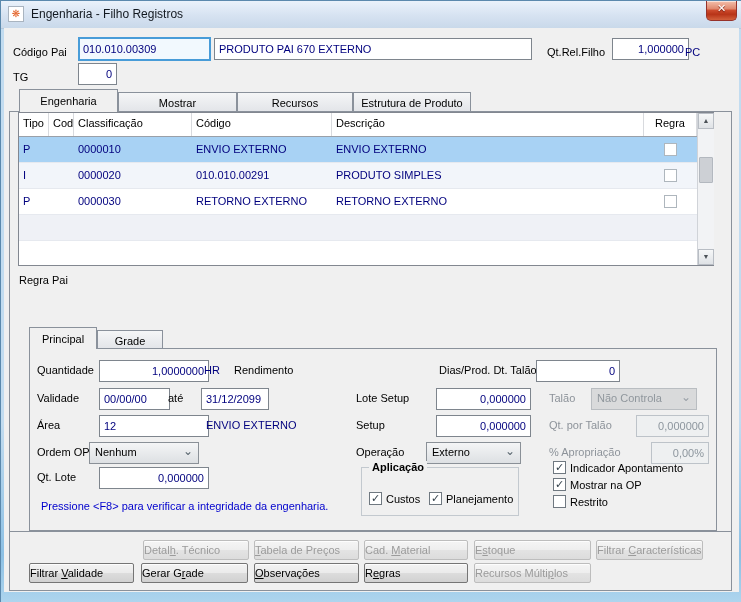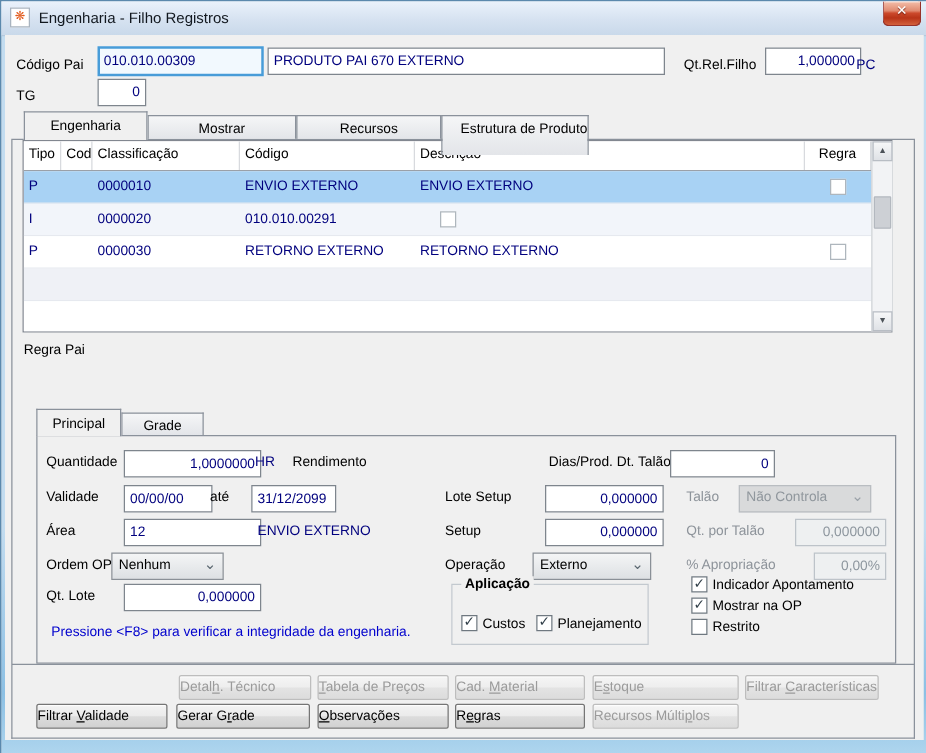--- a/index.html
+++ b/index.html
@@ -105,20 +105,21 @@
         <div class="g-c" style="width: 312px;">ENVIO EXTERNO</div>
         <div class="g-c ck" style="width: 53px;">
           <div class="box"></div>
         </div>
       </div>
       <div class="g-row" style="background: rgb(242, 245, 250);">
         <div class="g-c" style="width: 30px;">I</div>
         <div class="g-c" style="width: 25px;"></div>
         <div class="g-c" style="width: 118px;">0000020</div>
         <div class="g-c" style="width: 140px;">010.010.00291</div>
+        <div class="g-c" style="width: 312px;">PRODUTO SIMPLES</div>
         <div class="g-c ck" style="width: 53px;">
           <div class="box"></div>
         </div>
       </div>
       <div class="g-row" style="background: rgb(255, 255, 255);">
         <div class="g-c" style="width: 30px;">P</div>
         <div class="g-c" style="width: 25px;"></div>
         <div class="g-c" style="width: 118px;">0000030</div>
         <div class="g-c" style="width: 140px;">RETORNO EXTERNO</div>
         <div class="g-c" style="width: 312px;">RETORNO EXTERNO</div>
@@ -174,21 +175,21 @@
 
   <span class="lbl" style="left:36px;top:418px">Área</span>
   <input class="tb" style="left: 88px; top: 414px; width: 110px;" value="12">
   <span class="lbl navy" style="left:205px;top:418px">ENVIO EXTERNO</span>
   <span class="lbl" style="left:355px;top:418px">Setup</span>
   <input class="tb r" style="left: 425px; top: 414px; width: 95px;" value="0,000000">
   <span class="lbl dis" style="left:548px;top:418px">Qt. por Talão</span>
   <input class="tb r dis" style="left: 625px; top: 414px; width: 73px;" value="0,000000">
 
   <span class="lbl" style="left:36px;top:445px">Ordem OP</span>
-  <div class="dd" style="left:88px;top:441px;width:90px">
+  <div class="dd" style="left:88px;top:441px;width:110px">
     <span>Nenhum</span>
     <span class="chev">⌄</span>
   </div>
   <span class="lbl" style="left:355px;top:445px">Operação</span>
   <div class="dd" style="left:425px;top:441px;width:95px">
     <span>Externo</span>
     <span class="chev">⌄</span>
   </div>
   <span class="lbl dis" style="left:548px;top:445px">% Apropriação</span>
   <input class="tb r dis" style="left: 640px; top: 441px; width: 58px;" value="0,00%">
@@ -196,21 +197,21 @@
   <span class="lbl" style="left:36px;top:470px">Qt. Lote</span>
   <input class="tb r" style="left: 88px; top: 466px; width: 110px;" value="0,000000">
 
   <div class="groupbox" style="left:360px;top:466px;width:158px;height:49px"></div>
   <span class="grouplabel lbl" style="left:368px;top:460px">Aplicação</span>
 
   <span class="hint" style="left:40px;top:499px">Pressione &lt;F8&gt; para verificar a integridade da engenharia.</span>
 <div class="tab active" style="left: 18px; top: 88px; width: 99px; height: 23px;">Engenharia</div>
     <div class="tab" style="left: 117px; top: 91px; width: 119px; height: 19px;">Mostrar</div>
     <div class="tab" style="left: 236px; top: 91px; width: 116px; height: 19px;">Recursos</div>
-    <div class="tab" style="left: 352px; top: 91px; width: 118px; height: 32px; text-align: right;">Estrutura de Produto</div>
+    <div class="tab" style="left: 352px; top: 91px; width: 118px; height: 19px;">Estrutura de Produto</div>
     <div class="tab active" style="left: 28px; top: 326px; width: 68px; height: 22px;">Principal</div>
     <div class="tab" style="left: 96px; top: 329px; width: 66px; height: 18px;">Grade</div>
     <div class="chk" style="left: 368px; top: 491px;">
       <div class="box">✓</div>
       <span>Custos</span>
     </div>
     <div class="chk" style="left: 428px; top: 491px;">
       <div class="box">✓</div>
       <span>Planejamento</span>
     </div>

